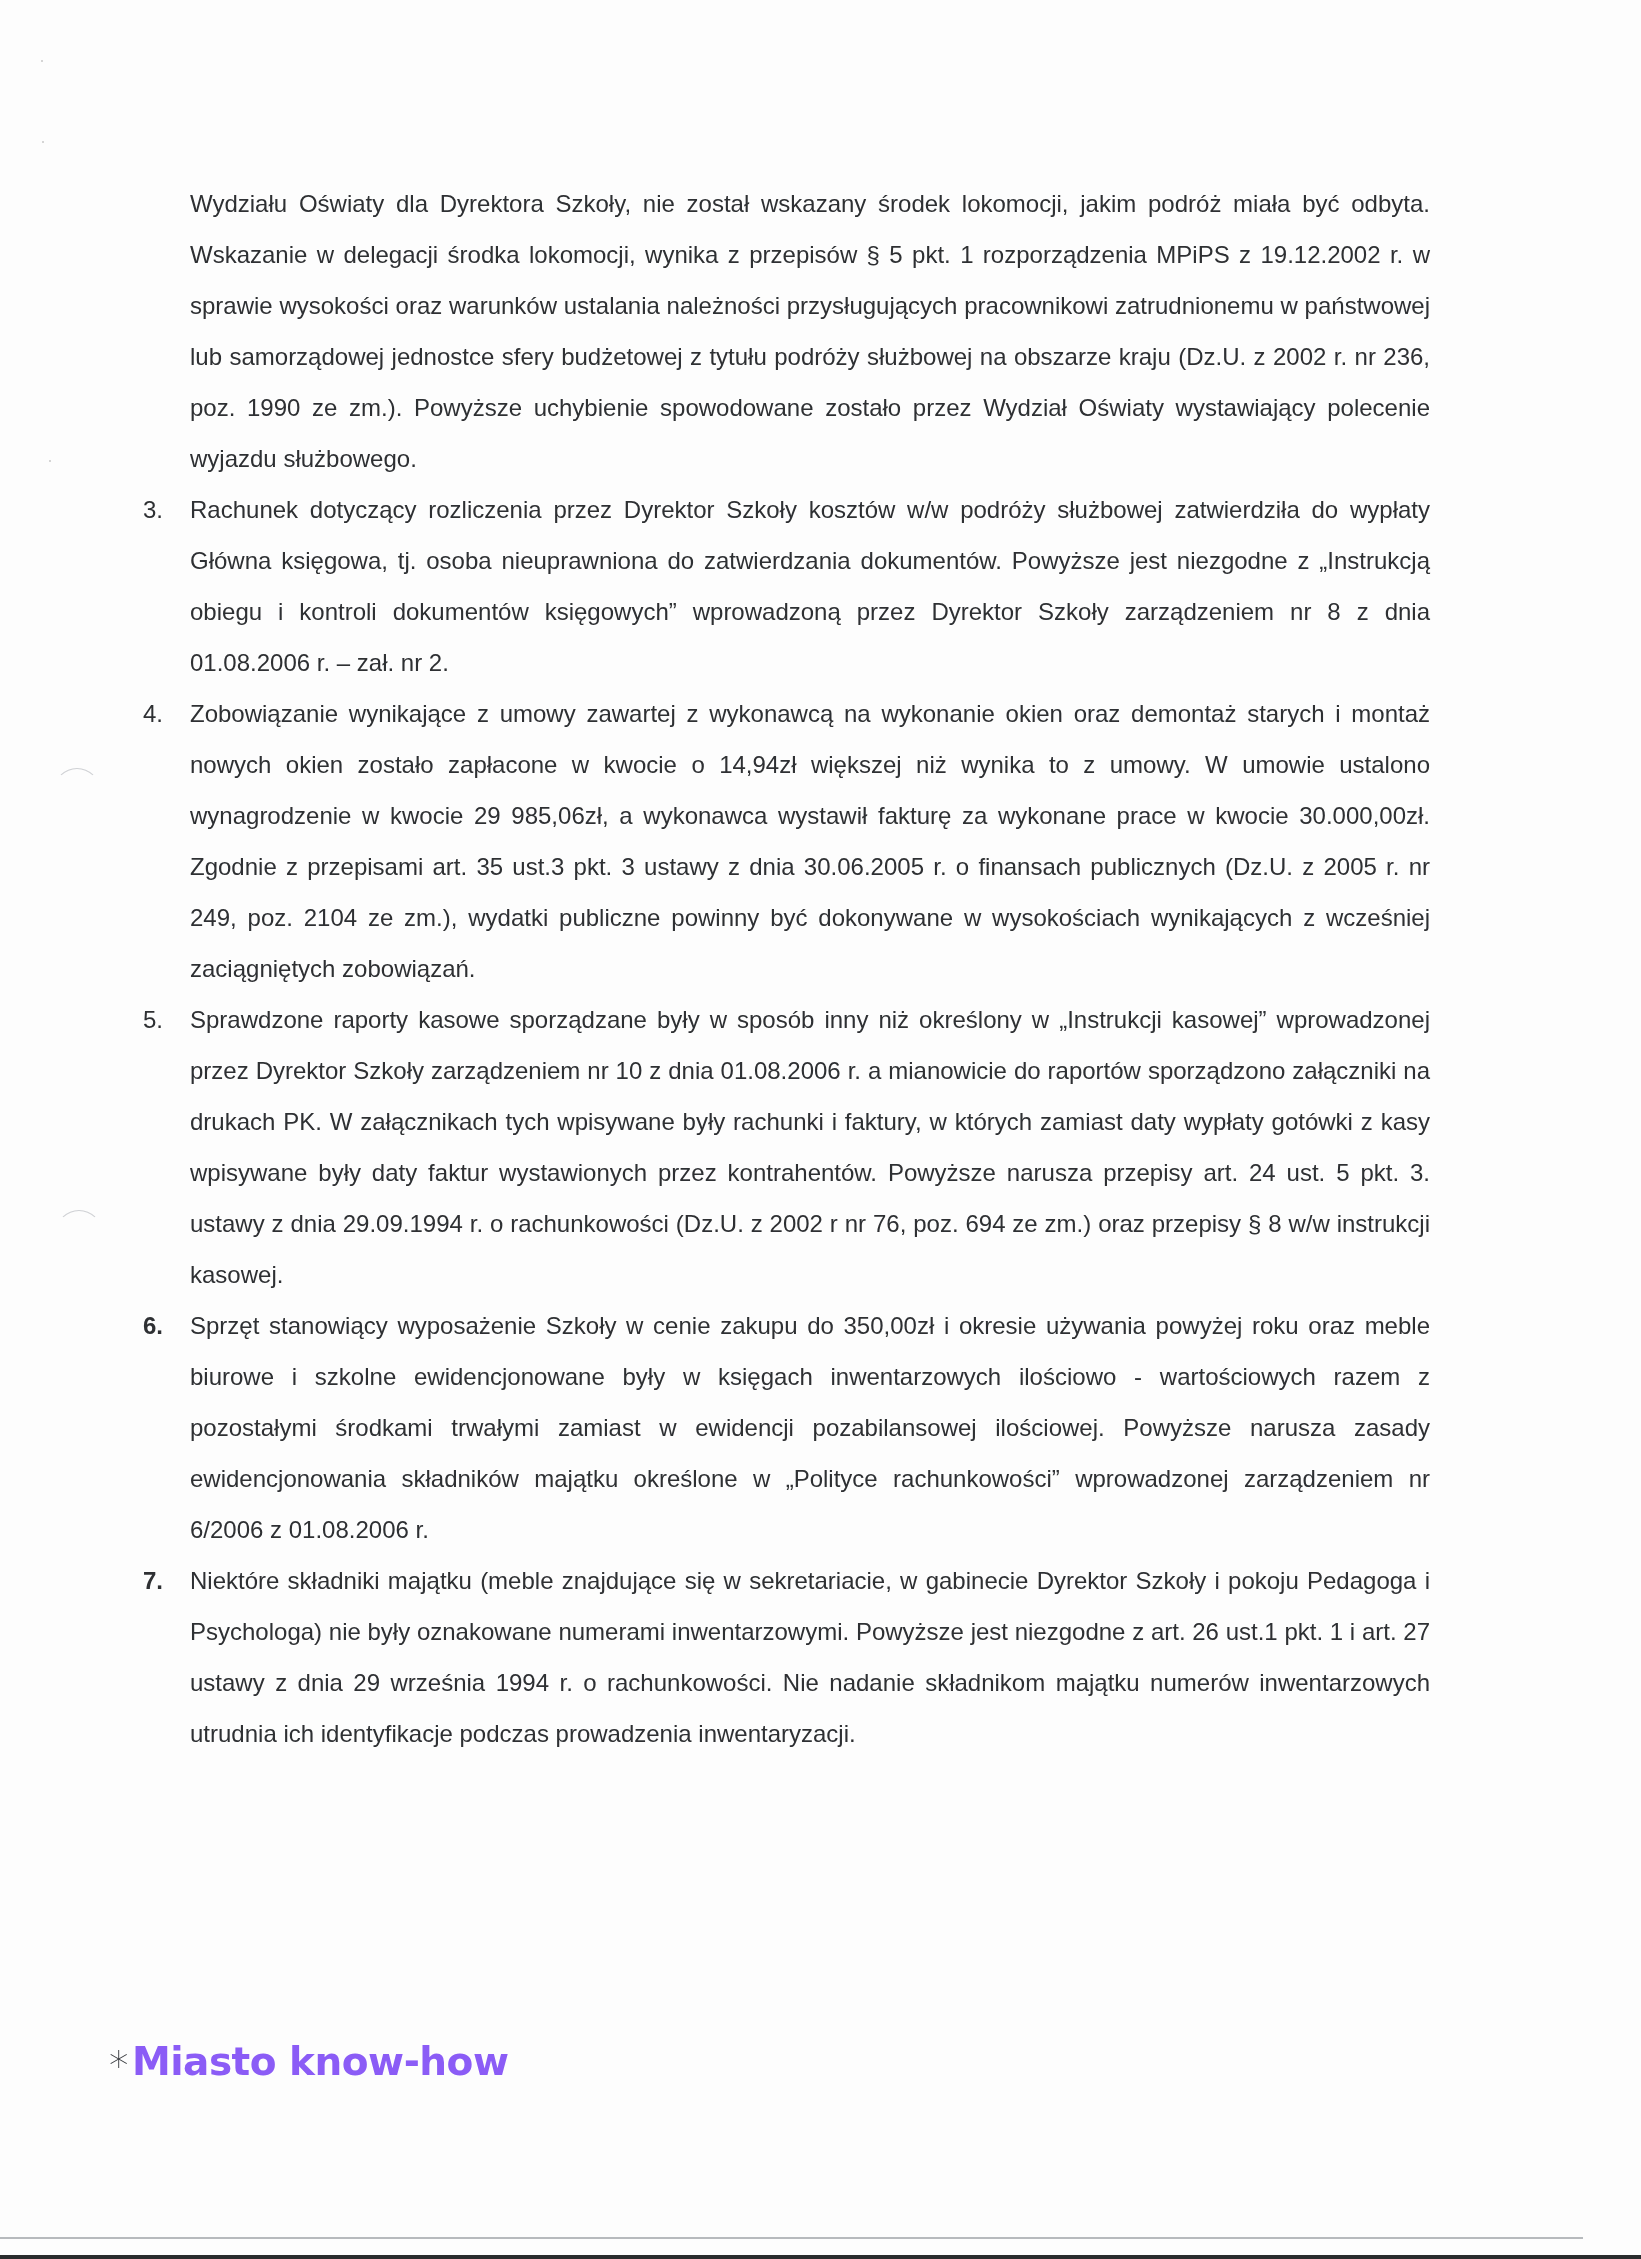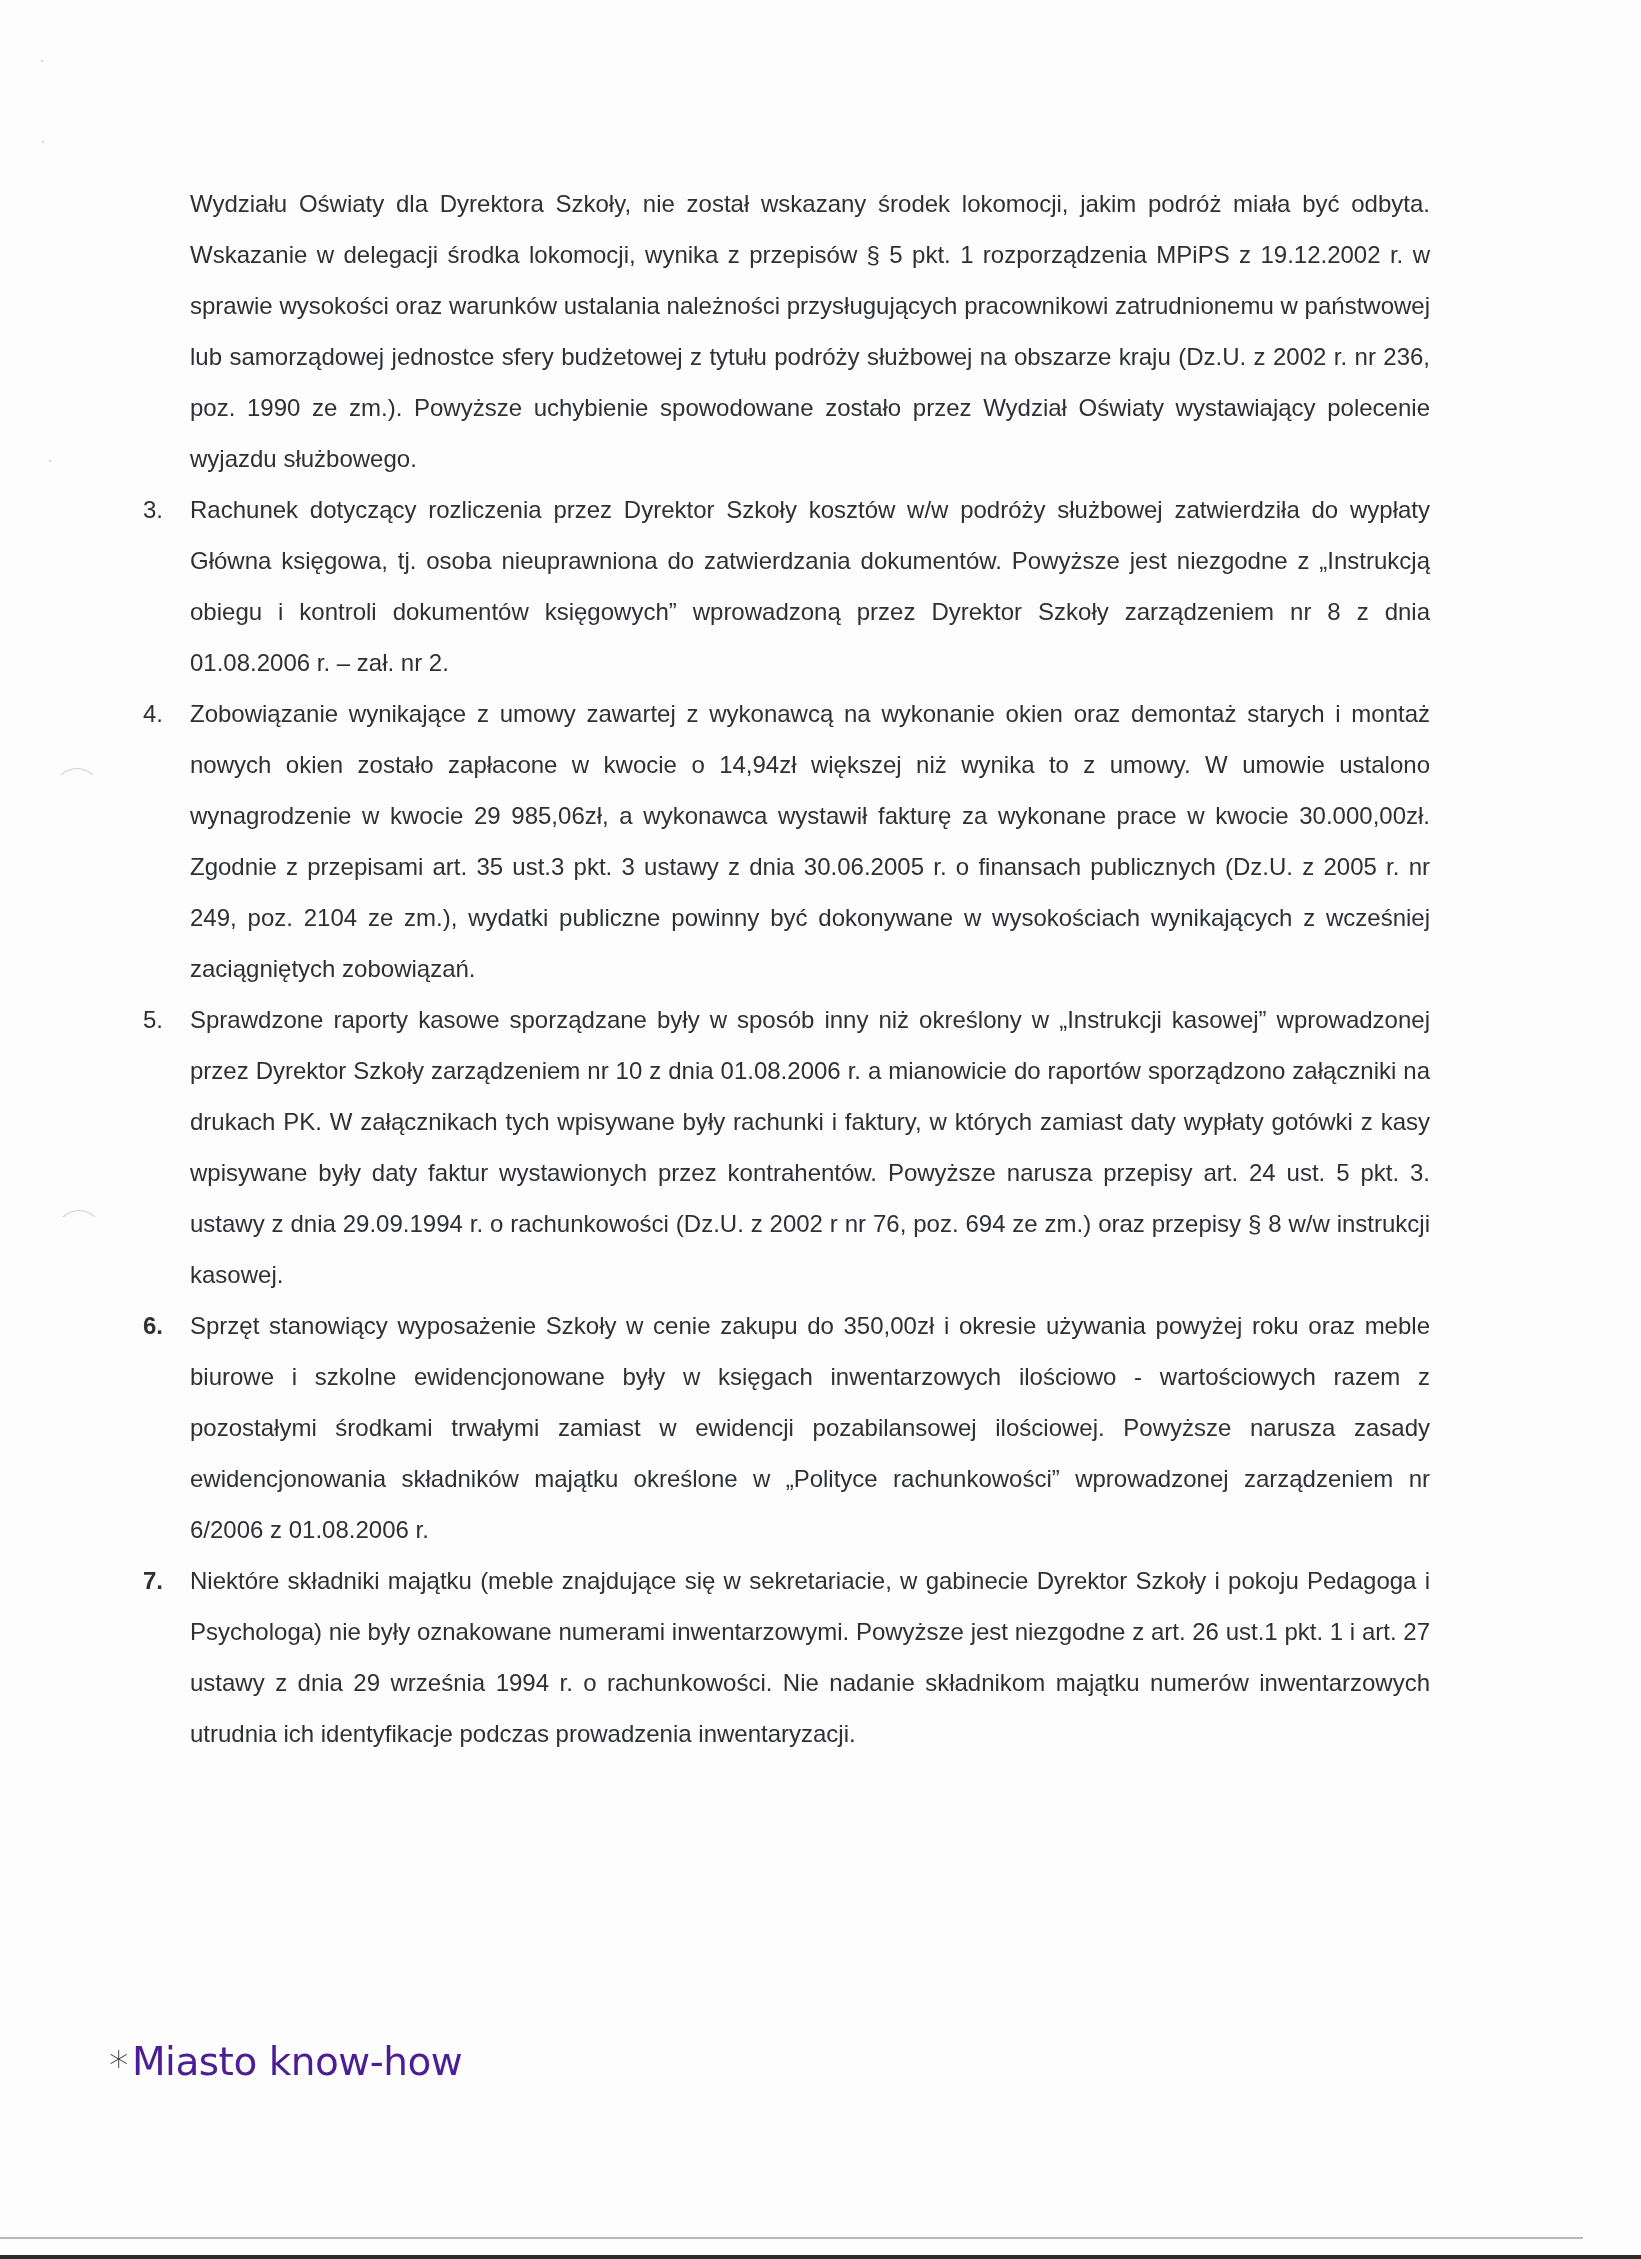--- a/index.html
+++ b/index.html
@@ -72,23 +72,23 @@
       letter-spacing: -0.5px;
       white-space: nowrap;
     }
     .footer-brand .asterisk {
       font-size: 39px;
       margin-right: 3.9px;
       position: relative;
       top: 3.9px;
     }
     .footer-brand .brand-text {
-      font-weight: 400;
+      font-weight: 700;
       -webkit-text-stroke: 0px;
-      color: #4c1d95;
+      color: #8b5cf6;
     }
     .punch-hole {
       position: absolute;
       width: 44px;
       height: 44px;
       border-radius: 50%;
       border-top: 1.4px solid #cfd1d4;
       border-left: 0.5px solid transparent;
       border-right: 0.5px solid transparent;
       border-bottom: 0 solid transparent;

